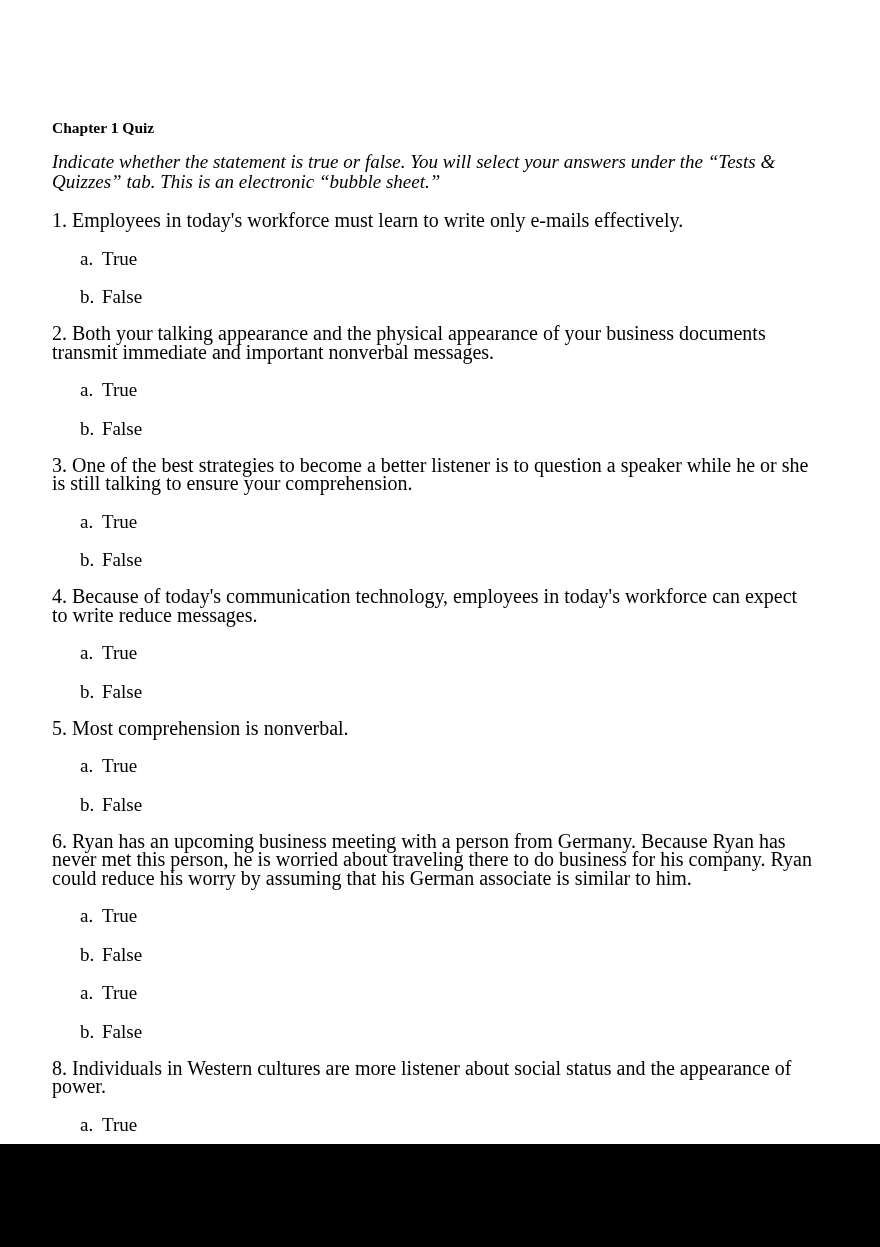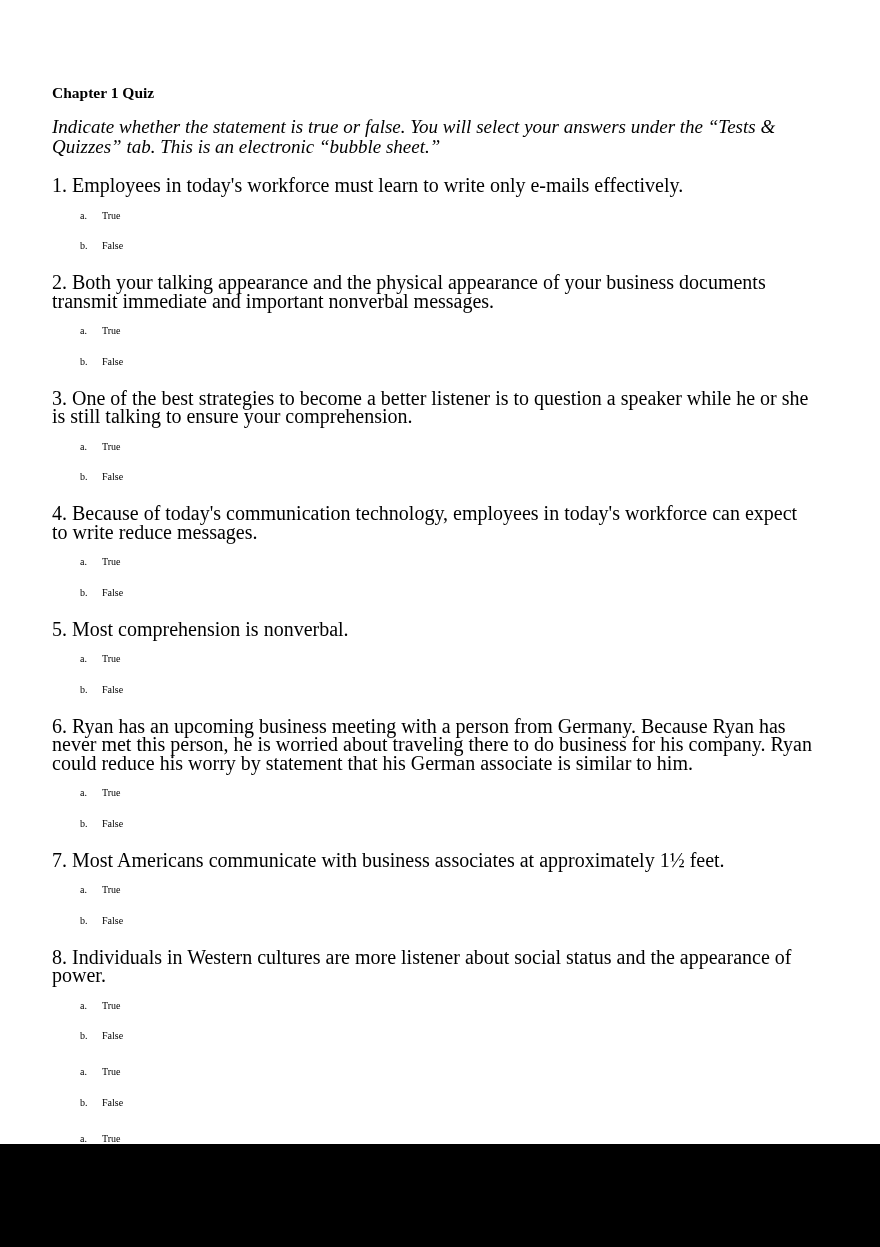--- a/index.html
+++ b/index.html
@@ -11,21 +11,21 @@
     width: 880px;
     height: 1247px;
     overflow: hidden;
     font-family: "Liberation Serif", serif;
     color: #000000;
   }
   .page {
     box-sizing: border-box;
     width: 880px;
     height: 1144px;
-    padding: 84px 64px 0 52px;
+    padding: 119px 64px 0 52px;
     background: #ffffff;
   }
   .doc-title {
     font-size: 15.5px;
     font-weight: bold;
     line-height: 18px;
     margin: 0 0 15px 0;
   }
   .doc-instructions {
     font-size: 19px;
@@ -35,23 +35,23 @@
   }
   .questions { margin: 0; }
   .question { margin: 0 0 17.5px 0; }
   .question-line {
     font-size: 20px;
     line-height: 18.5px;
     margin: 0;
   }
   .options { margin: 0; padding: 0; }
   .option {
-    font-size: 10px;
+    font-size: 19px;
     line-height: 18.5px;
-    margin-top: 12px;
+    margin-top: 20px;
     padding-left: 28px;
   }
   .option-label {
     display: inline-block;
     min-width: 22px;
   }
   .black-bar {
     width: 880px;
     height: 103px;
     background: #000000;
@@ -123,34 +123,33 @@
     <span class="option-label">a.</span><span>True</span>
   </div>
 
   <div class="option">
     <span class="option-label">b.</span><span>False</span>
   </div>
 </div>
   </div>
 
   <div class="question">
-    <p class="question-line"><span>6.</span> <span>Ryan has an upcoming business meeting with a person from Germany. Because Ryan has never met this person, he is worried about traveling there to do business for his company. Ryan could reduce his worry by statement that his German associate is similar to him.</span></p>
+    <p class="question-line"><span>6.</span> <span>Ryan has an upcoming business meeting with a person from Germany. Because Ryan has never met this person, he is worried about traveling there to do business for his company. Ryan could reduce his worry by assuming that his German associate is similar to him.</span></p>
     <div class="options">
   <div class="option">
     <span class="option-label">a.</span><span>True</span>
   </div>
 
   <div class="option">
     <span class="option-label">b.</span><span>False</span>
   </div>
 </div>
   </div>
 
   <div class="question">
-    <p class="question-line"><span>7.</span> <span>Most Americans communicate with business associates at approximately 1½ feet.</span></p>
     <div class="options">
   <div class="option">
     <span class="option-label">a.</span><span>True</span>
   </div>
 
   <div class="option">
     <span class="option-label">b.</span><span>False</span>
   </div>
 </div>
   </div>

